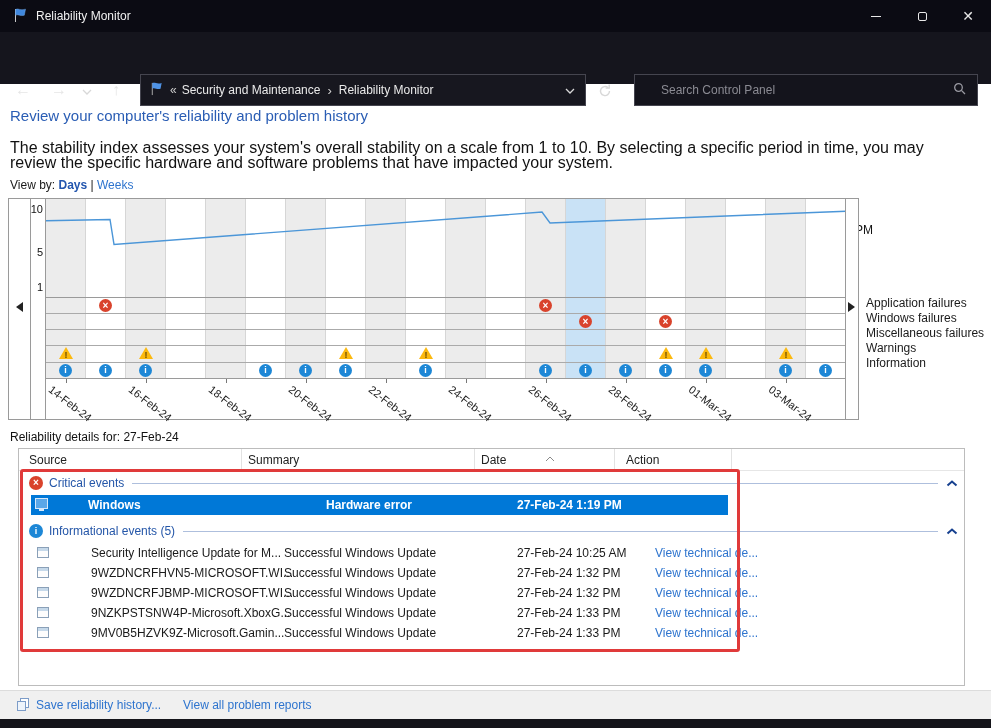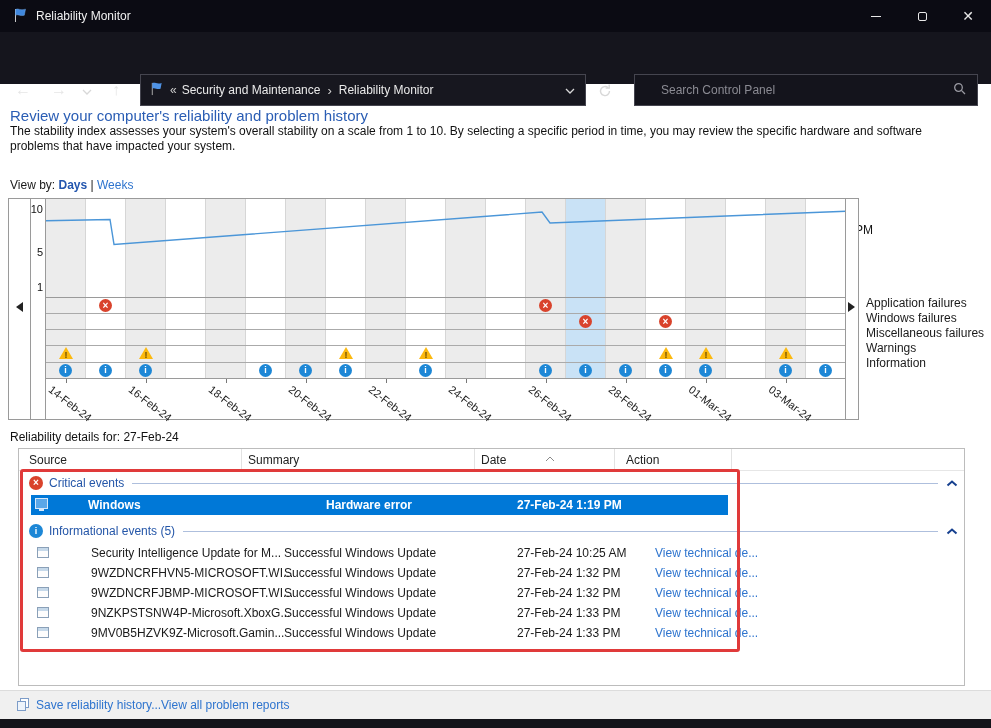--- a/index.html
+++ b/index.html
@@ -26,21 +26,21 @@
   .addr-chevrons { color:#cfcfcf; margin:0 2px 0 6px; letter-spacing:-1px; }
   .addr-drop { margin-left:auto; margin-right:10px; }
   .refresh-btn { position:absolute; left:592px; top:48px; width:26px; height:22px; display:flex; align-items:center; justify-content:center; }
   .searchbox { position:absolute; left:634px; top:42px; width:344px; height:32px; border:1px solid #45454f; background:#14141c; display:flex; align-items:center; }
   .searchbox input { flex:1; background:transparent; border:none; outline:none; color:#dadada; font-family:"Liberation Sans",sans-serif; font-size:12px; padding:0 10px;margin-left:16px; }
   .searchbox input::placeholder { color:#8b8b93; }
   .search-mag { margin-right:10px; }
 
   
   .page-heading { position:absolute; left:10px; top:107px; font-size:15px; color:#2a5db4; }
-  .page-desc { position:absolute; left:10px; top:124px; width:952px; font-size:12px; line-height:15px; color:#111; }
+  .page-desc { position:absolute; left:10px; top:140px; width:952px; font-size:16px; line-height:15px; color:#111; }
   .viewby { position:absolute; left:10px; top:178px; font-size:12px; }
   .link { color:#2e74ce; cursor:pointer; }
   .link-bold { color:#2356ae; font-weight:bold; cursor:pointer; }
   .last-updated { position:absolute; left:683px; top:178px; width:190px; text-align:right; font-size:12px; color:#111;margin-top:45px; }
 
   
   .chart { position:absolute; left:8px; top:198px; width:851px; height:222px; border:1px solid #9a9a9a; background:#fff; }
   .c-leftstrip { position:absolute; left:0; top:0; width:22px; height:100%; border-right:1px solid #9a9a9a; }
   .c-axis { position:absolute; left:22px; top:0; width:15px; height:100%; border-right:1px solid #9a9a9a; }
   .c-axis .ytick { position:absolute; right:2px; font-size:11px; color:#111; }
@@ -82,21 +82,21 @@
   .ev-row.selected { background:transparent; }
   .sel-bar { position:absolute; left:12px; top:0; width:697px; height:20px; background:#0078d7; }
   .sel-bar .cell { position:absolute; top:3px; color:#fff; font-weight:bold; font-size:12px; white-space:nowrap; }
   .mon-ic { position:absolute; left:4px; top:3px; width:13px; height:11px; background:#5aa7e8; border:1px solid #d6e8fa; }
   .mon-ic:after { content:""; position:absolute; left:3px; bottom:-3px; width:5px; height:2px; background:#d6e8fa; }
   .red-box { position:absolute; left:20px; top:469px; width:720px; height:183px; border:3px solid #e03a3a; border-radius:3px; pointer-events:none; z-index:5; }
 
   
   .footerbar { position:absolute; left:0; top:690px; width:991px; height:29px; background:#f0f0f0; border-top:1px solid #dcdcdc; }
   .save-link { position:absolute; left:36px; top:7px; }
-  .view-link { position:absolute; left:161px; top:7px; }
+  .view-link { position:absolute; left:183px; top:7px; }
   .pages-ic { position:absolute; left:16px; top:6px; }
   .bottom-strip { position:absolute; left:0; top:719px; width:991px; height:9px; background:#14141a; }
 </style>
 </head>
 <body>
 
 <div class="screen">
 
   <div class="titlebar">
     <span class="tb-flag">

